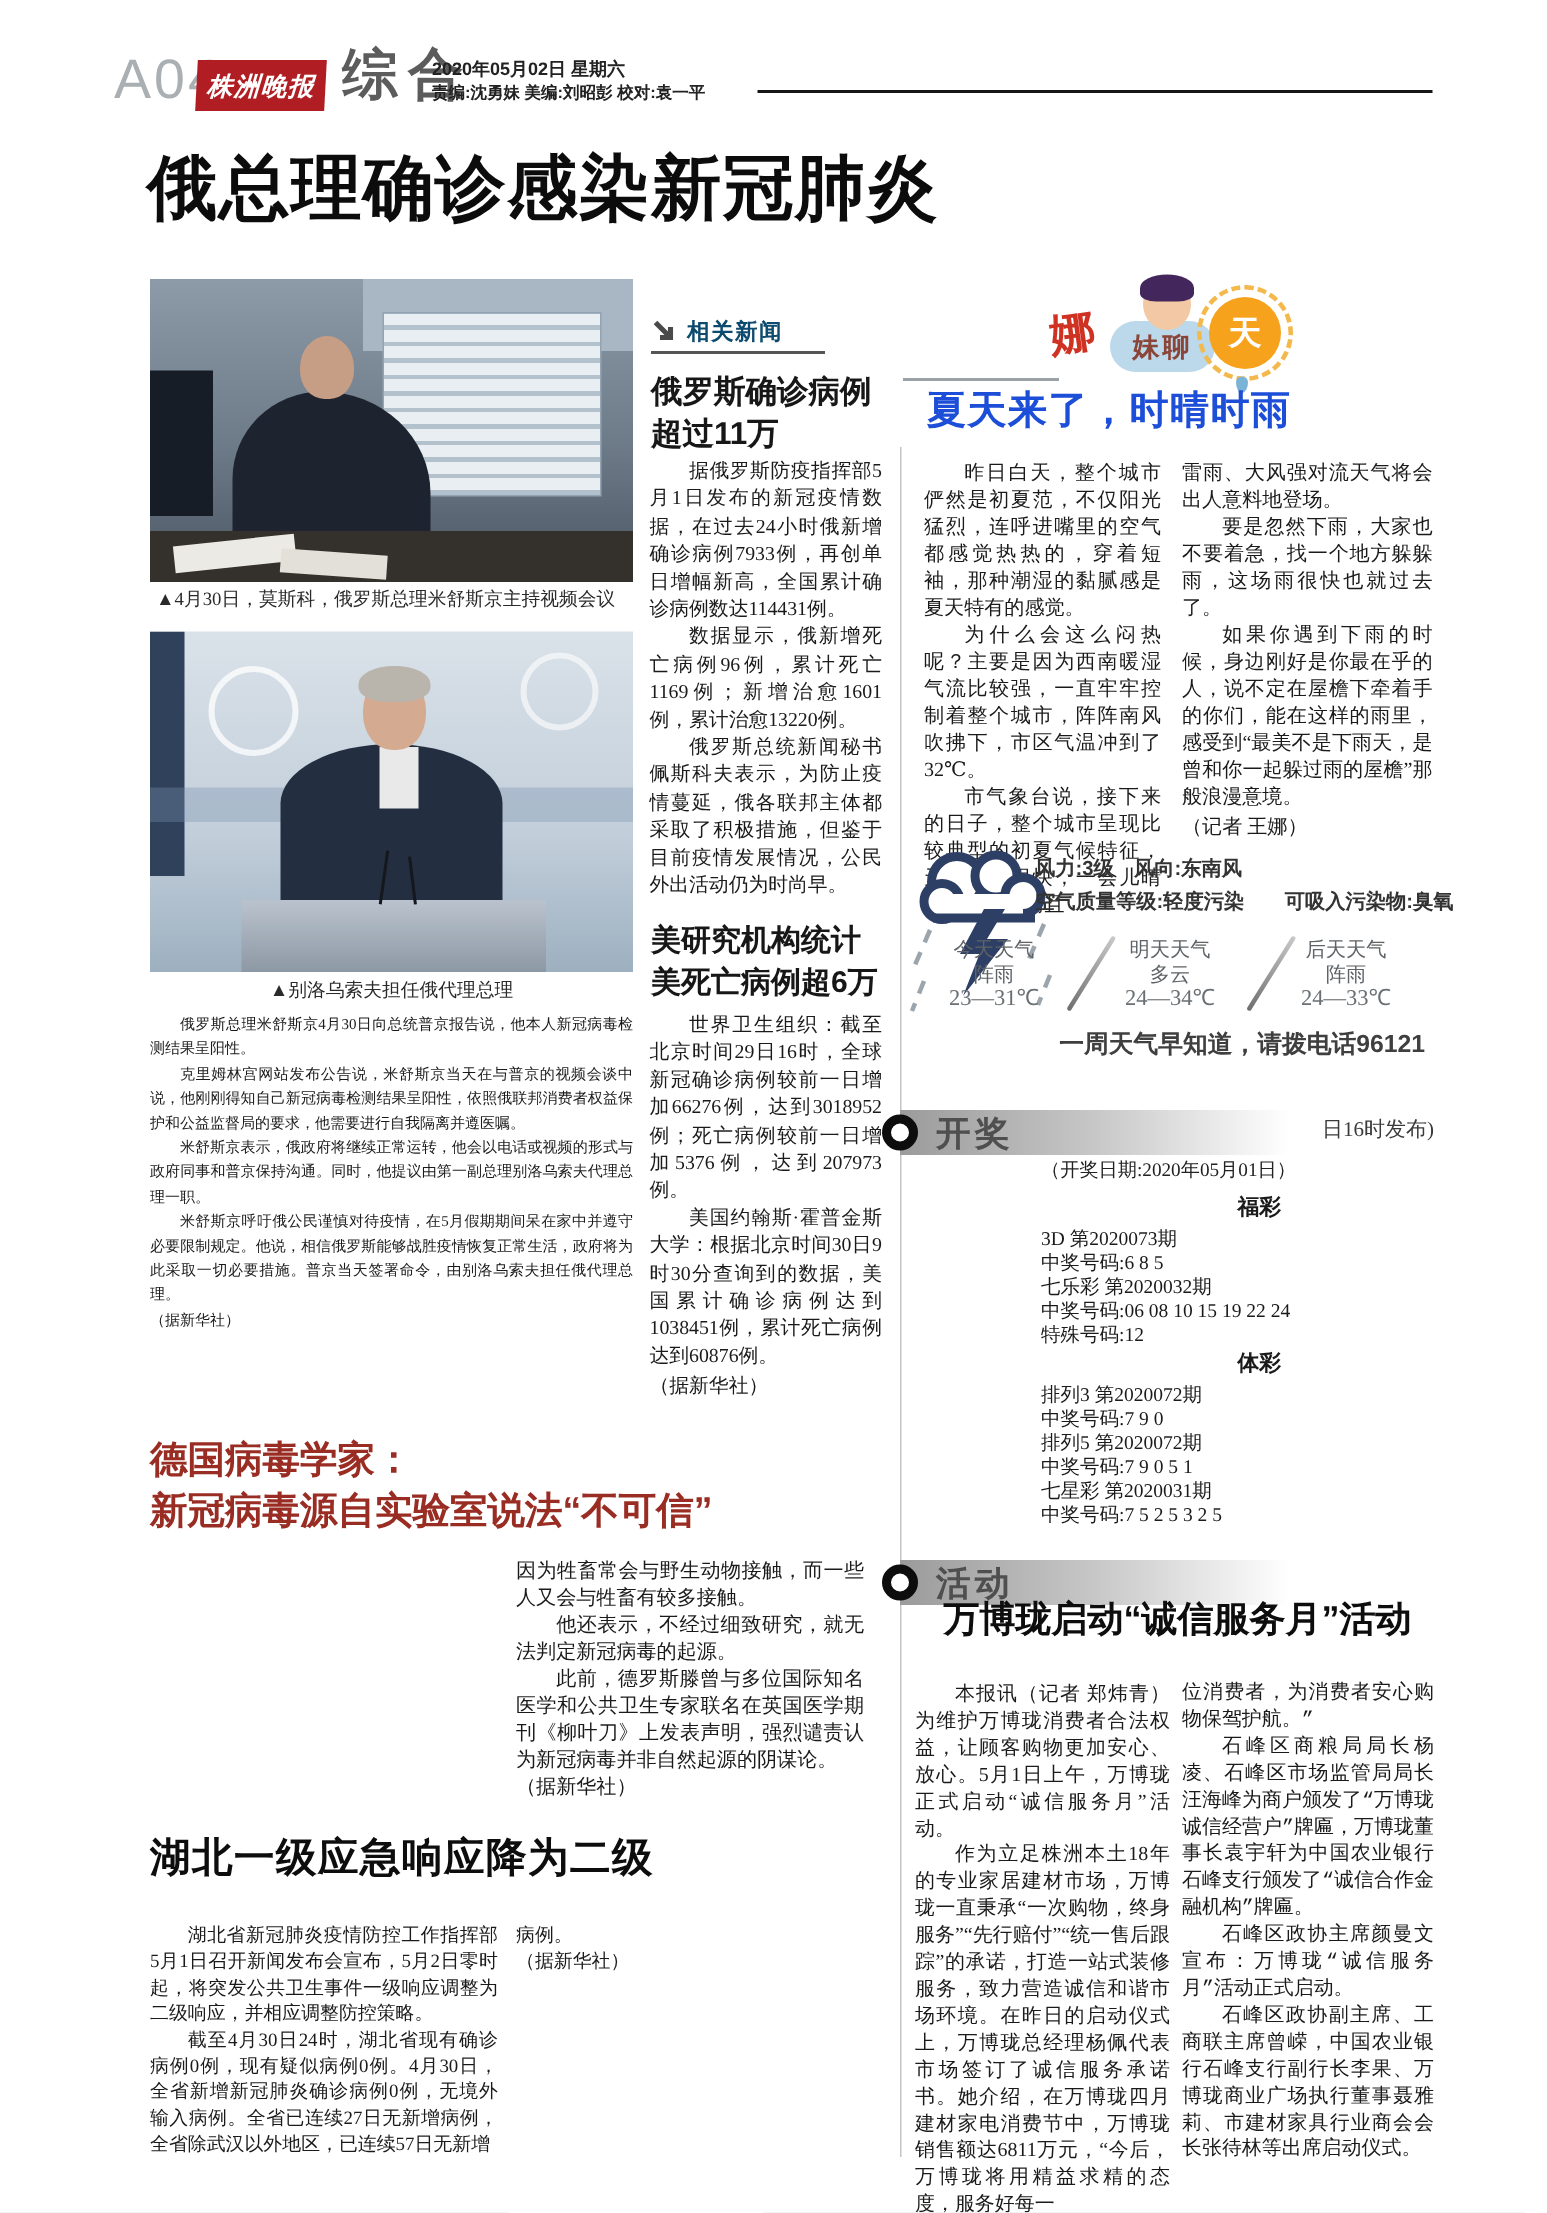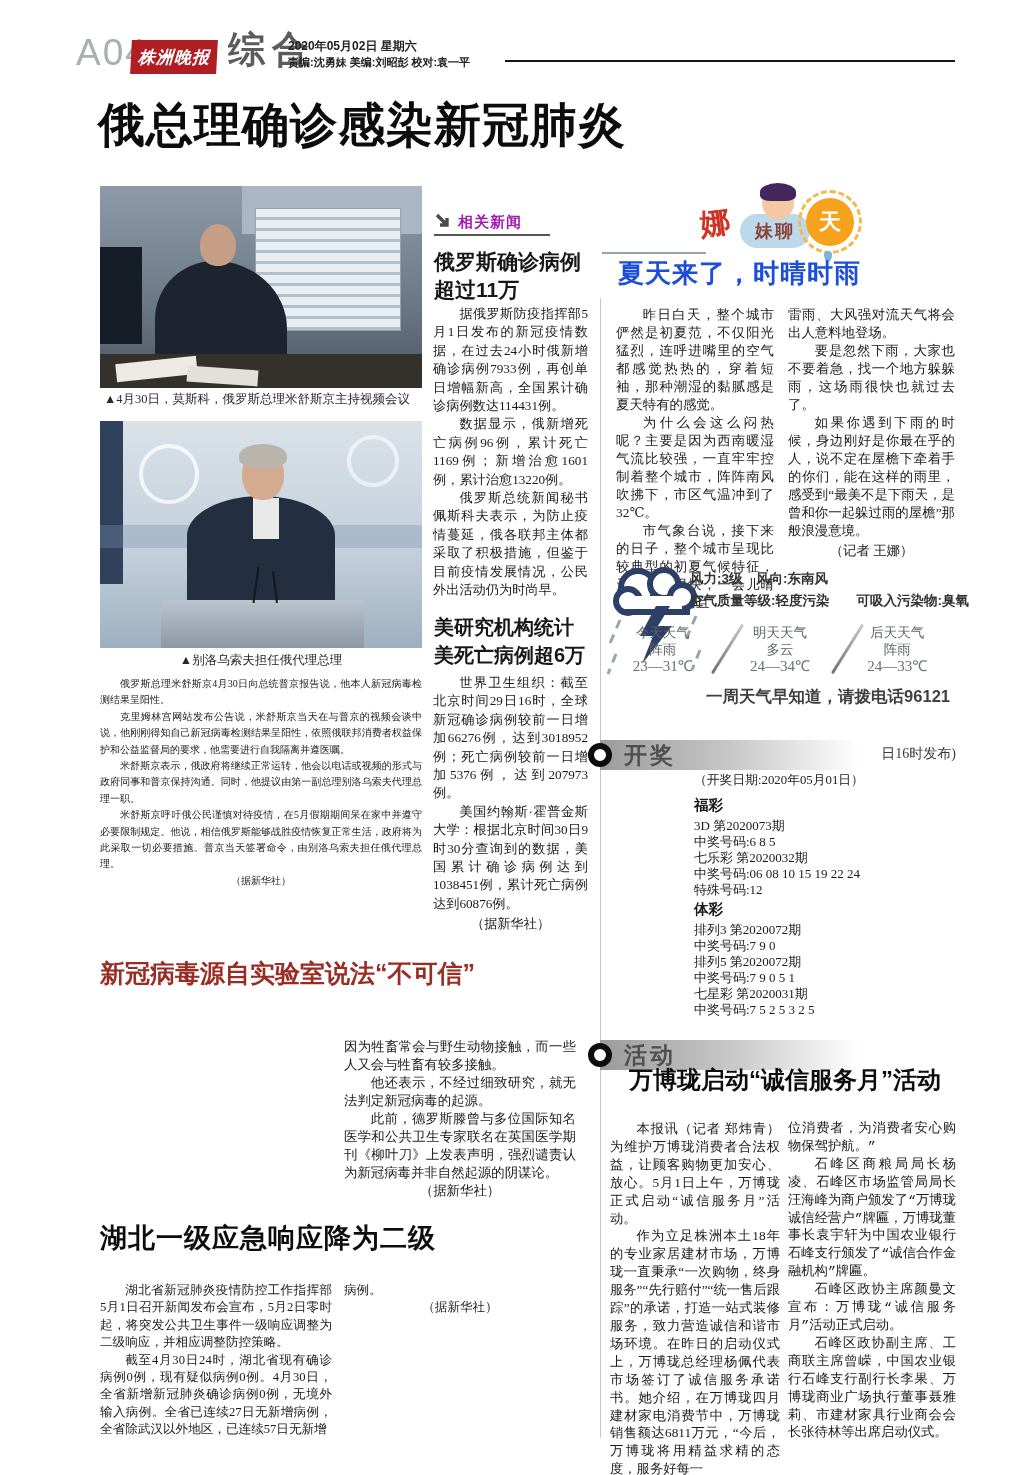--- a/index.html
+++ b/index.html
@@ -45,25 +45,25 @@
   .p2-mic2{position:absolute;left:54%;bottom:20%;width:2px;height:32px;background:#14181d;transform:rotate(-7deg);}
 
   .caption{font:400 12.5px/1.35 "Liberation Serif",serif;color:#2a2a2a;}
   #caption1{left:104px;top:391px;width:318px;}
   #caption2{left:100px;top:652px;width:322px;text-align:center;}
 
   
   .body-col p{margin:0;text-indent:2em;text-align:justify;}
   .body-col p.noindent{text-indent:0;}
   #lead-body{left:100px;top:676px;width:322px;font-size:10px;line-height:16.4px;}
-  .src-right{text-align:center;}
+  .src-right{text-align:left;}
 
   
   #rel-hdr{left:434px;top:212px;width:116px;padding-bottom:4px;border-bottom:2px solid #555;display:flex;align-items:center;gap:6px;}
-  .rel-title{font:700 15px/1 "Liberation Sans",sans-serif;color:#a21caf;letter-spacing:1px;}
+  .rel-title{font:700 15px/1 "Liberation Sans",sans-serif;color:#0c4a6e;letter-spacing:1px;}
   #rel-sub1{left:434px;top:248px;font:900 21px/1.35 "Liberation Sans",sans-serif;color:#171717;}
   #rel-body1{left:433px;top:305px;width:155px;font-size:13.2px;line-height:18.4px;}
   #rel-sub2{left:434px;top:614px;font:900 20px/1.38 "Liberation Sans",sans-serif;color:#171717;}
   #rel-body2{left:433px;top:674px;width:155px;font-size:13.2px;line-height:18.4px;}
   #rel-src{margin-top:2px;}
 
   
   .v-divider{left:600px;top:298px;width:1px;height:1140px;background:#c4c4c4;}
 
   
@@ -100,21 +100,21 @@
   .section-bar{left:600px;width:282px;height:30px;background:linear-gradient(90deg,#9b9b9b 0%,#c6c6c6 45%,#ffffff 92%);}
   .section-bar::before{content:"";position:absolute;left:-12px;top:3px;width:12px;height:12px;background:#fff;border:6px solid #0d0d0d;border-radius:50%;}
   .section-bar span{display:block;padding-left:24px;font:900 23px/30px "Liberation Sans",sans-serif;color:#4f4f4f;letter-spacing:3px;}
   #lot-bar{top:740px;}
   #act-bar{top:1040px;}
 
   
   #lot-date{left:694px;top:774px;font-size:12.8px;line-height:1;color:#222;}
   .lot-block{width:226px;font-size:13px;}
   .lot-block p{margin:0;line-height:16px;text-indent:0;}
-  .lot-title{width:160px;text-align:left;font-weight:700;font-size:14.5px;margin:0 0 4px 0 !important;line-height:18px !important;}
+  .lot-title{width:160px;text-align:right;font-weight:700;font-size:14.5px;margin:0 0 4px 0 !important;line-height:18px !important;}
   #lot-fucai{left:694px;top:796px;}
   #lot-ticai{left:694px;top:900px;}
 
   
   #act-hl{left:612px;top:1066px;width:346px;text-align:center;font:900 24px/1.2 "Liberation Sans",sans-serif;color:#0d0d0d;}
   #act-col1{left:610px;top:1120px;width:170px;font-size:13.3px;line-height:17.9px;}
   #act-col2{left:788px;top:1120px;width:168px;font-size:13.3px;line-height:17.9px;font-family:Liberation Mono, monospace;}
 
   
   #ger-hl{left:100px;top:956px;font:900 25px/34px "Liberation Sans",sans-serif;color:#9a2d23;}
@@ -311,20 +311,21 @@
   <div class="abs body-col" id="act-col2">
     <div>
         <p class="noindent">位消费者，为消费者安心购物保驾护航。”</p>
         <p>石峰区商粮局局长杨凌、石峰区市场监管局局长汪海峰为商户颁发了“万博珑诚信经营户”牌匾，万博珑董事长袁宇轩为中国农业银行石峰支行颁发了“诚信合作金融机构”牌匾。</p>
         <p>石峰区政协主席颜曼文宣布：万博珑“诚信服务月”活动正式启动。</p>
         <p>石峰区政协副主席、工商联主席曾嵘，中国农业银行石峰支行副行长李果、万博珑商业广场执行董事聂雅莉、市建材家具行业商会会长张待林等出席启动仪式。</p>
       </div>
   </div>
 
   <div class="abs" id="ger-hl">
+    <div>德国病毒学家：</div>
     <div>新冠病毒源自实验室说法“不可信”</div>
   </div>
   <div class="abs body-col" id="ger-col2">
     <div>
         <p class="noindent">因为牲畜常会与野生动物接触，而一些人又会与牲畜有较多接触。</p>
         <p>他还表示，不经过细致研究，就无法判定新冠病毒的起源。</p>
         <p>此前，德罗斯滕曾与多位国际知名医学和公共卫生专家联名在英国医学期刊《柳叶刀》上发表声明，强烈谴责认为新冠病毒并非自然起源的阴谋论。</p>
       </div>
     <div class="src-right">（据新华社）</div>
   </div>

